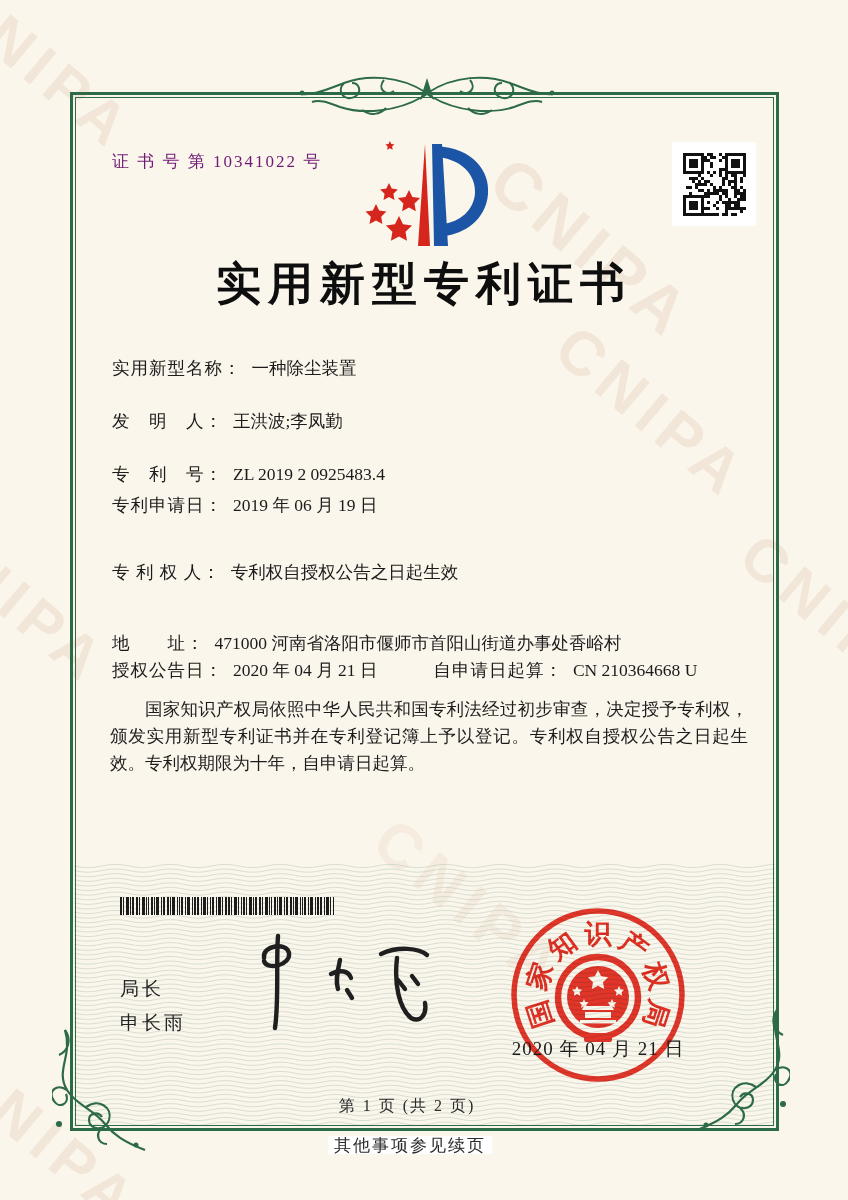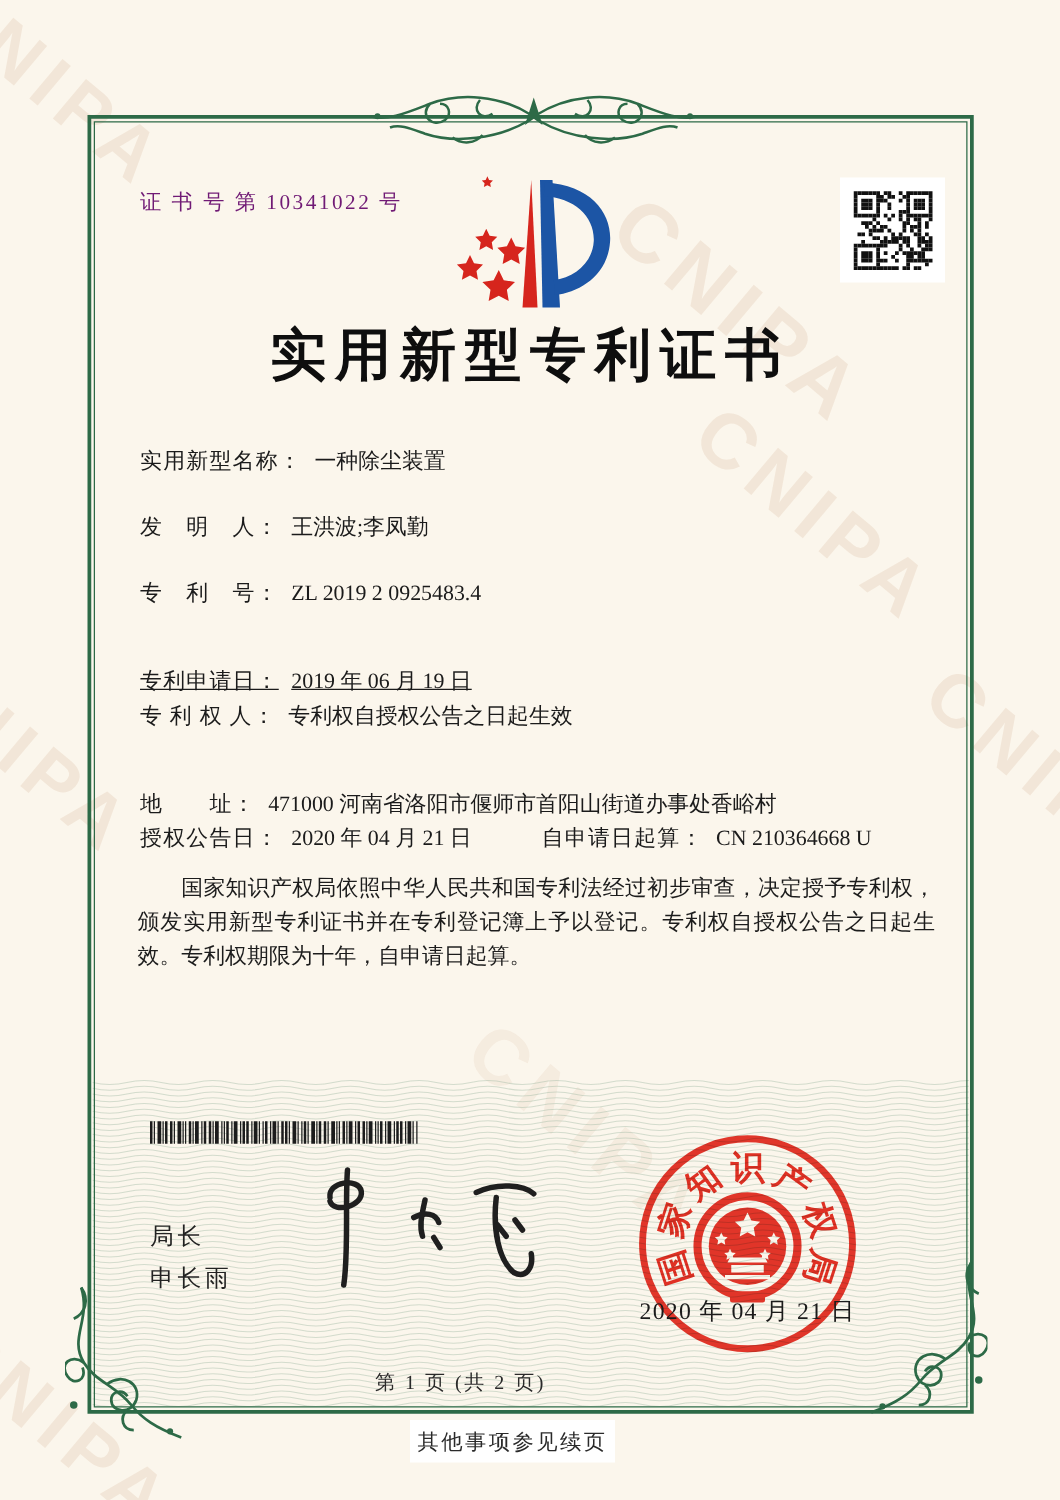--- a/index.html
+++ b/index.html
@@ -30,41 +30,41 @@
   .title{position:absolute;left:0;top:254px;width:848px;text-align:center;
          font-size:45px;font-weight:bold;letter-spacing:7px;color:#0e0e0e;}
 
   .row{position:absolute;left:112px;font-size:17.5px;white-space:nowrap;color:#1b1b1b;}
   .row .lab{letter-spacing:1px;}
   .row .val{margin-left:10px;}
   .row2gap{margin-left:56px;}
 
   .paras{position:absolute;left:110px;top:697px;width:638px;font-size:17.5px;
          line-height:27.2px;text-align:justify;color:#1c1c1c;}
-  .paras p{margin:0;text-indent:2em;}
+  .paras p{margin:0;text-indent:2em;font-family:Liberation Mono, monospace;}
 
   #barcode{position:absolute;left:120px;top:897px;width:218px;height:18px;display:flex;align-items:stretch;}
   #barcode i{display:block;height:100%;}
   #barcode i.b{background:#1c1c1c;}
 
   .officer-title{position:absolute;left:120px;top:976px;font-size:19px;letter-spacing:3px;
       font-family:"Liberation Sans","DejaVu Sans",sans-serif;color:#222;}
   .officer-name{position:absolute;left:120px;top:1010px;font-size:19px;letter-spacing:3px;
       font-family:"Liberation Sans","DejaVu Sans",sans-serif;color:#222;}
 
   .sig{position:absolute;left:248px;top:922px;}
 
   .sealwrap{position:absolute;left:509px;top:906px;width:178px;height:178px;mix-blend-mode:multiply;}
   .sealdate{position:absolute;left:509px;top:1036px;width:178px;text-align:center;
             font-size:19px;color:#1b1b1b;letter-spacing:1px;}
 
-  .pagenum{position:absolute;left:300px;top:1096px;width:214px;text-align:left;
+  .pagenum{position:absolute;left:300px;top:1096px;width:214px;text-align:center;
            font-size:16px;letter-spacing:2px;color:#2a2a2a;}
 
-  .contnote{position:absolute;left:328px;top:1136px;width:164px;height:34px;background:#ffffff;
+  .contnote{position:absolute;left:328px;top:1136px;width:164px;height:18px;background:#ffffff;
             display:flex;align-items:center;justify-content:center;font-size:17px;
             letter-spacing:2px;color:#2a2a2a;}
 
   .ornament-top{position:absolute;left:292px;top:70px;}
   .flourish-bl{position:absolute;left:52px;top:1028px;}
   .flourish-br{position:absolute;left:694px;top:1008px;transform:scaleX(-1);}
 </style>
 </head>
 <body>
 
@@ -646,21 +646,21 @@
 
 <div class="row" style="top:356px;">
   <span class="lab">实用新型名称：</span><span class="val">一种除尘装置</span>
 </div>
 <div class="row" style="top:409px;">
   <span class="lab">发　明　人：</span><span class="val">王洪波;李凤勤</span>
 </div>
 <div class="row" style="top:462px;">
   <span class="lab">专　利　号：</span><span class="val">ZL 2019 2 0925483.4</span>
 </div>
-<div class="row" style="top:532px;text-decoration:underline;">
+<div class="row" style="top:493px;">
   <span class="lab">专利申请日：</span><span class="val">2019 年 06 月 19 日</span>
 </div>
 <div class="row" style="top:560px;">
   <span class="lab">专 利 权 人：</span><span class="val">专利权自授权公告之日起生效</span>
 </div>
 <div class="row" style="top:631px;">
   <span class="lab">地　　址：</span><span class="val">471000 河南省洛阳市偃师市首阳山街道办事处香峪村</span>
 </div>
 <div class="row" style="top:658px;">
   <span class="lab">授权公告日：</span><span class="val">2020 年 04 月 21 日</span><span class="lab row2gap">自申请日起算：</span><span class="val">CN 210364668 U</span>

